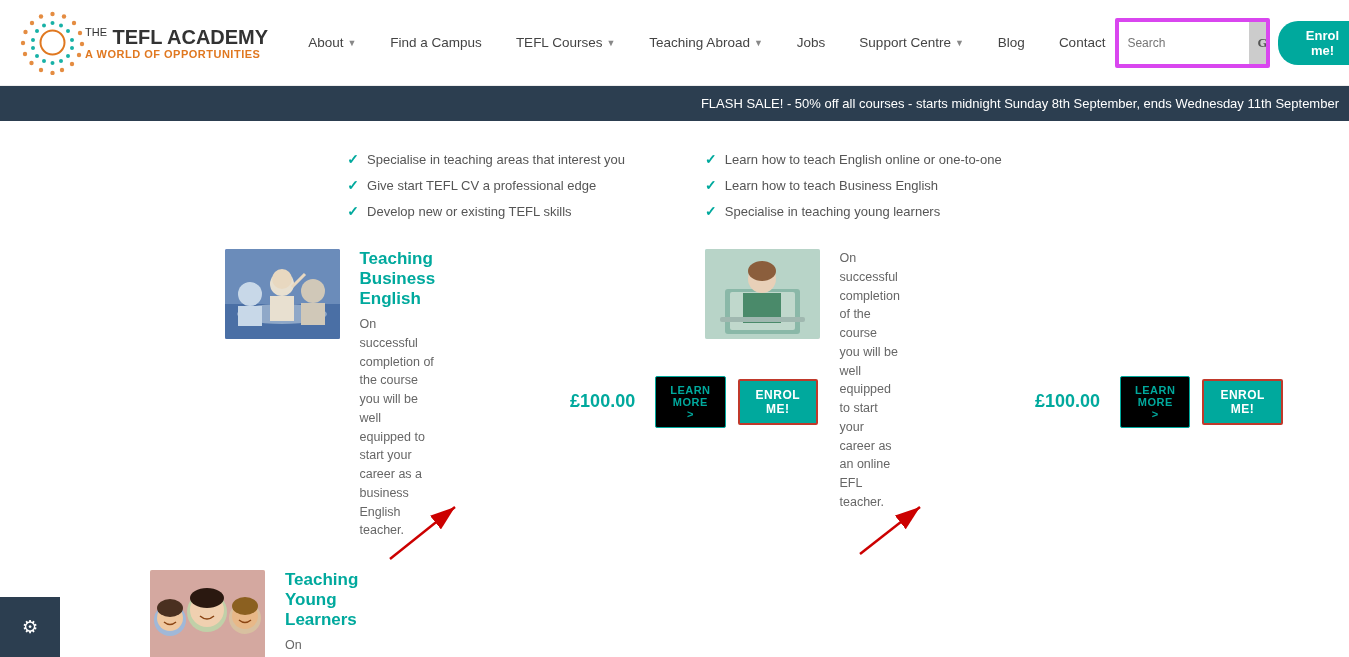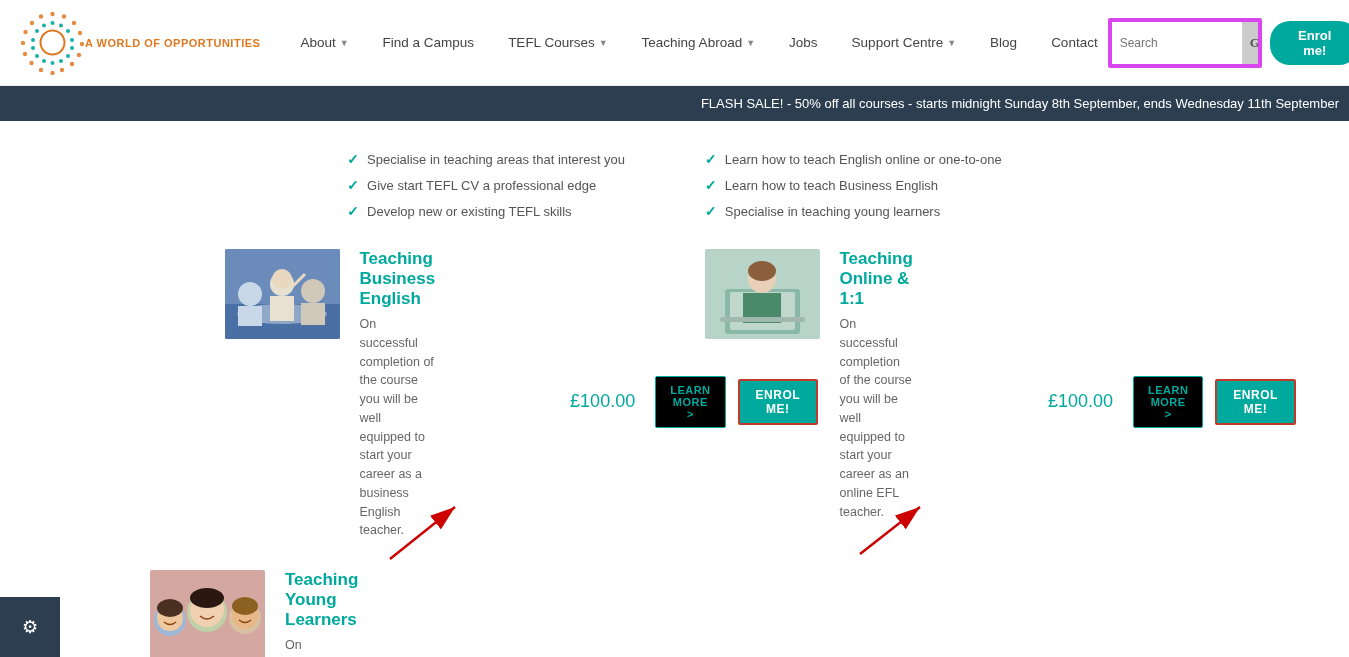--- a/index.html
+++ b/index.html
@@ -187,21 +187,21 @@
     .course-bottom {
       display: flex;
       align-items: center;
       gap: 12px;
       margin-top: 14px;
       padding-left: 135px;
     }
     .course-price {
       color: #00a99d;
       font-size: 18px;
-      font-weight: normal;
+      font-weight: bold;
       margin-right: 8px;
     }
     .learn-more-btn {
       background: #000000;
       border: 1px solid #00a99d;
       color: #00a99d;
       padding: 7px 14px;
       font-size: 11px;
       font-weight: bold;
       letter-spacing: 0.5px;
@@ -311,20 +311,24 @@
           <circle cx="13" cy="38" r="2"></circle>
           <circle cx="13" cy="30" r="2"></circle>
           <circle cx="17" cy="21" r="2"></circle>
           <circle cx="24" cy="15.5" r="2"></circle>
         </g>
 
         <circle cx="32.5" cy="32.5" r="12" fill="none" stroke="#e07820" stroke-width="2"></circle>
       </svg>
     </div>
     <div class="logo-text-block">
+      <div class="logo-text-main">
+        <span class="the">THE</span>
+        <span>TEFL ACADEMY</span>
+      </div>
       <div class="logo-text-sub">A WORLD OF OPPORTUNITIES</div>
     </div>
   </div>
 
   <nav>
     <a class="nav-item">
       <span>About</span>
       <span class="nav-arrow">▼</span>
     </a>
     <a class="nav-item">
@@ -445,21 +449,20 @@
 
             <circle cx="57" cy="30" r="14" fill="#e8d0b8"></circle>
             <rect x="38" y="44" width="38" height="30" fill="#4a8a6a"></rect>
 
             <ellipse cx="57" cy="22" rx="14" ry="10" fill="#8b5e3c"></ellipse>
 
             <rect x="15" y="68" width="85" height="5" fill="#a0b8b0" rx="2"></rect>
           </svg>
         </div>
         <div class="course-info">
-          <div class="course-title">Teaching Online &amp; 1:1</div>
           <div class="course-desc">On successful completion of the course you will be well equipped to start your career as an online EFL teacher.</div>
         </div>
       </div>
       <div class="course-bottom">
         <span class="course-price">£100.00</span>
         <button class="learn-more-btn">LEARN MORE &gt;</button>
         <button class="enrol-btn" id="enrol-btn-2">ENROL ME!</button>
       </div>
     </div>
   </div>

